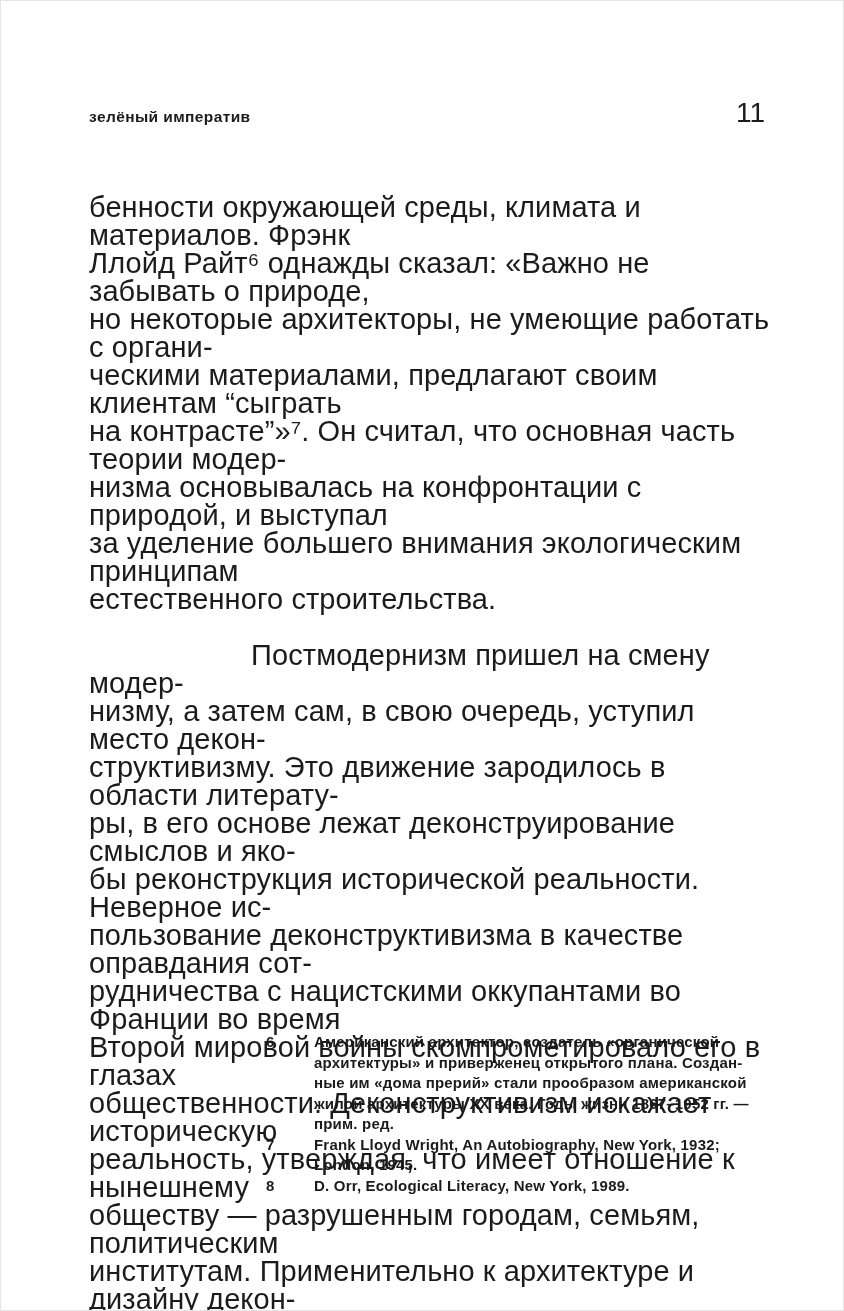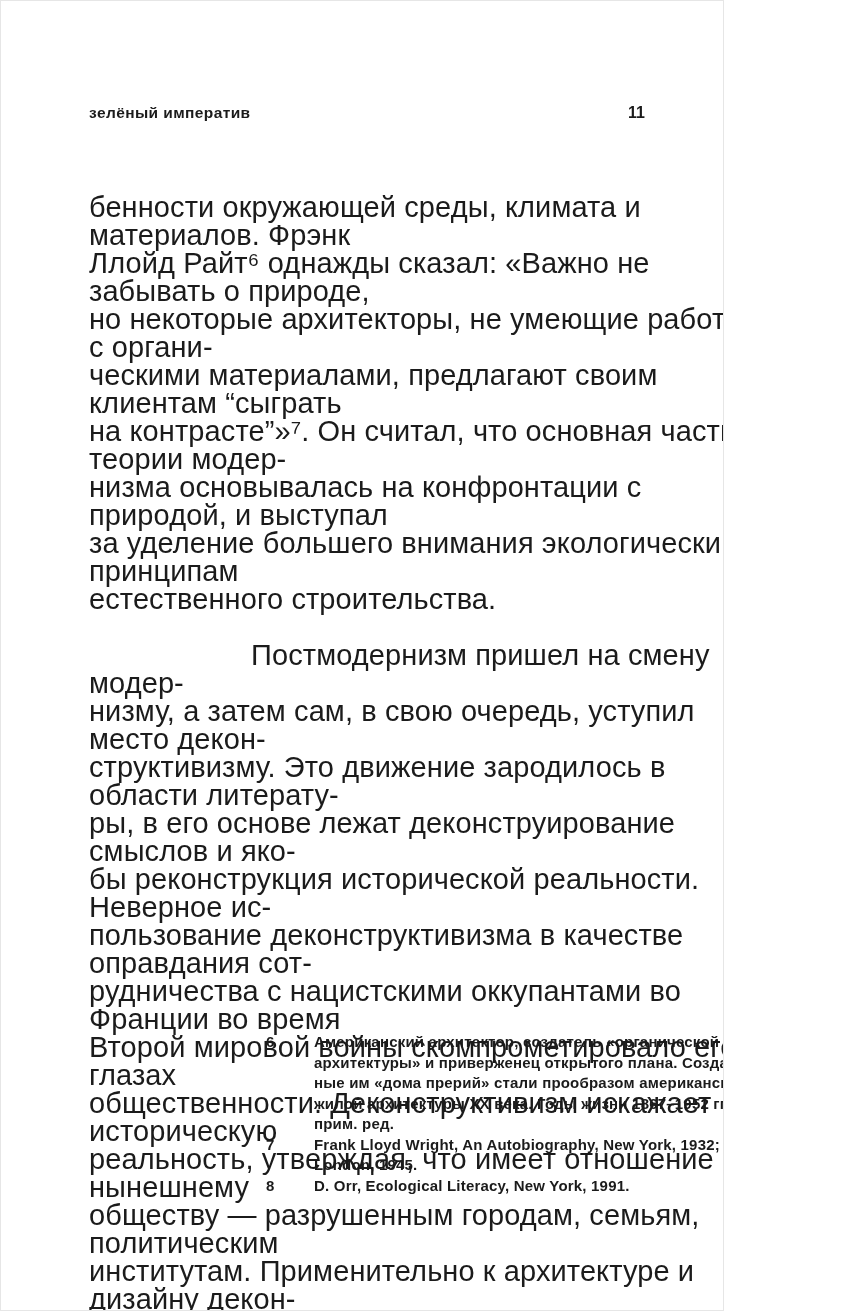--- a/index.html
+++ b/index.html
@@ -2,21 +2,21 @@
 <html lang="ru"><head>
 <meta charset="utf-8">
 <style>
   html, body {
     margin: 0;
     padding: 0;
     background: #ffffff;
   }
   .page {
     position: relative;
-    width: 724px;
+    width: 844px;
     height: 1311px;
     background: #ffffff;
     box-sizing: border-box;
     border: 1px solid #e6e6e6;
     overflow: hidden;
     font-family: "Liberation Sans", "DejaVu Sans", sans-serif;
     color: #1b1b1b;
   }
   .running-header {
     position: absolute;
@@ -27,22 +27,22 @@
     justify-content: space-between;
     align-items: baseline;
   }
   .running-head-title {
     font-size: 15.5px;
     font-weight: 700;
     letter-spacing: 0.4px;
     line-height: 24px;
   }
   .page-number {
-    font-size: 16px;
-    font-weight: 700;
+    font-size: 28px;
+    font-weight: 400;
     line-height: 24px;
   }
   .body-text {
     position: absolute;
     top: 164px;
     left: 88px;
     width: 692px;
     font-size: 29px;
     line-height: 28px;
     letter-spacing: 0.1px;
@@ -130,17 +130,17 @@
 жилой архитектуры XX века. Годы жизни 1867–1952 гг. —
 прим. ред.</span>
     </div>
     <div class="footnote-row">
       <span class="footnote-number">7</span>
       <span class="footnote-text">Frank Lloyd Wright, An Autobiography, New York, 1932;
 London, 1945.</span>
     </div>
     <div class="footnote-row">
       <span class="footnote-number">8</span>
-      <span class="footnote-text">D. Orr, Ecological Literacy, New York, 1991.</span>
+      <span class="footnote-text">D. Orr, Ecological Literacy, New York, 1989.</span>
     </div>
   </div>
 
 </div>
 
 </body></html>

